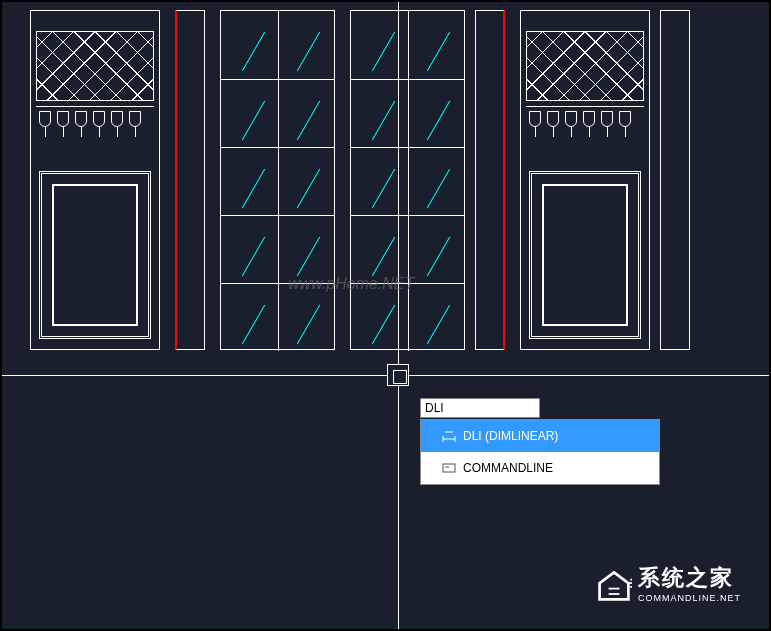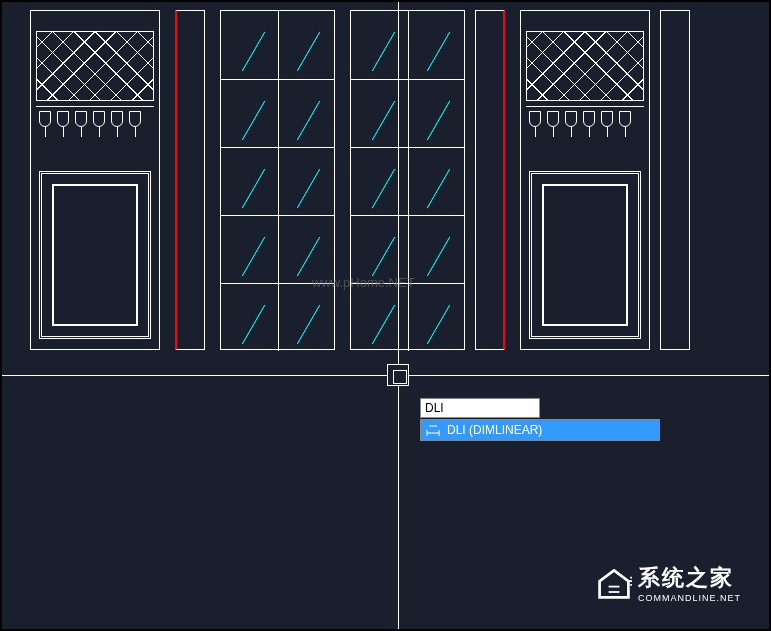--- a/index.html
+++ b/index.html
@@ -41,27 +41,27 @@
     
     
     .pane-row { border-top:1px solid #fff; height: 68px; position: relative; }
     .pane-row:first-child { border-top:none; }
     .pane-row::before { content:''; position:absolute; left:50%; top:0; bottom:0; width:1px; background:#fff; }
     .glass-line { position: absolute; width: 45px; height: 1px; background: #00ffff; transform: rotate(-60deg); }
     
     
     .cmd-input { position: absolute; top: 398px; left: 420px; width: 120px; height: 20px; background: #fff; border: 1px solid #888; padding: 8px 4px; font-size: 12px; }
     .autocomplete { position: absolute; top: 419px; left: 420px; width: 240px; background: #fff; border: 1px solid #888; font-size: 12px; }
-    .ac-row { display: flex; align-items: center; padding: 2px 4px; height: 20px; }
+    .ac-row { display: flex; align-items: center; padding: 2px 20px; height: 32px; }
     .ac-row.selected { background: #3399ff; color: #fff; }
     .ac-icon { width: 16px; height: 16px; margin-right: 6px; display: inline-flex; align-items: center; justify-content: center; }
     
     
-    .watermark-center { position: absolute; top: 275px; left: 312px; color: #666; font-size: 13px; opacity: 0.7; }
-    .watermark-logo { position: absolute; bottom: 28px; right: 30px; display: flex; align-items: center; color: #fff; }
+    .watermark-center { position: absolute; top: 275px; left: 288px; color: #666; font-size: 16px; font-style: italic; opacity: 0.7; }
+    .watermark-logo { position: absolute; bottom: 28px; right: 30px; display: flex; align-items: flex-end; color: #fff; }
     .logo-icon { width: 36px; height: 36px; margin-right: 6px; }
     .logo-text-cn { font-size: 22px; font-weight: bold; letter-spacing: 2px; }
     .logo-text-en { font-size: 9px; letter-spacing: 1px; display: block; }
     
     
     .frame { position: absolute; top:0; left:0; right:0; bottom:0; border: 2px solid #000; pointer-events:none; }
   </style>
 </head>
 <body>
 
@@ -144,20 +144,29 @@
     <span class="ac-icon">
       <svg width="14" height="14" viewBox="0 0 14 14">
           <line x1="1" y1="10" x2="13" y2="10" stroke="#fff" stroke-width="1"></line>
           <line x1="1" y1="7" x2="1" y2="13" stroke="#fff"></line>
           <line x1="13" y1="7" x2="13" y2="13" stroke="#fff"></line>
           <line x1="3" y1="3" x2="11" y2="3" stroke="#fff"></line>
         </svg>
     </span>
     <span>DLI (DIMLINEAR)</span>
   </div>
+  <div class="ac-row">
+    <span class="ac-icon">
+      <svg width="14" height="14" viewBox="0 0 14 14">
+          <rect x="1" y="3" width="12" height="8" fill="none" stroke="#555"></rect>
+          <line x1="3" y1="6" x2="7" y2="6" stroke="#555"></line>
+        </svg>
+    </span>
+    <span>COMMANDLINE</span>
+  </div>
 </div>
 
 <div class="watermark-center">www.pHome.NET</div>
 
 <div class="watermark-logo">
   <svg class="logo-icon" viewBox="0 0 40 40">
     <path d="M20 6 L36 18 L36 36 L4 36 L4 18 Z" fill="none" stroke="#fff" stroke-width="3"></path>
     <line x1="14" y1="24" x2="26" y2="24" stroke="#fff" stroke-width="2"></line>
     <line x1="14" y1="30" x2="26" y2="30" stroke="#fff" stroke-width="2"></line>
     <path d="M36 18 L40 18 M38 14 L40 14 M38 22 L40 22" stroke="#fff" stroke-width="2"></path>

